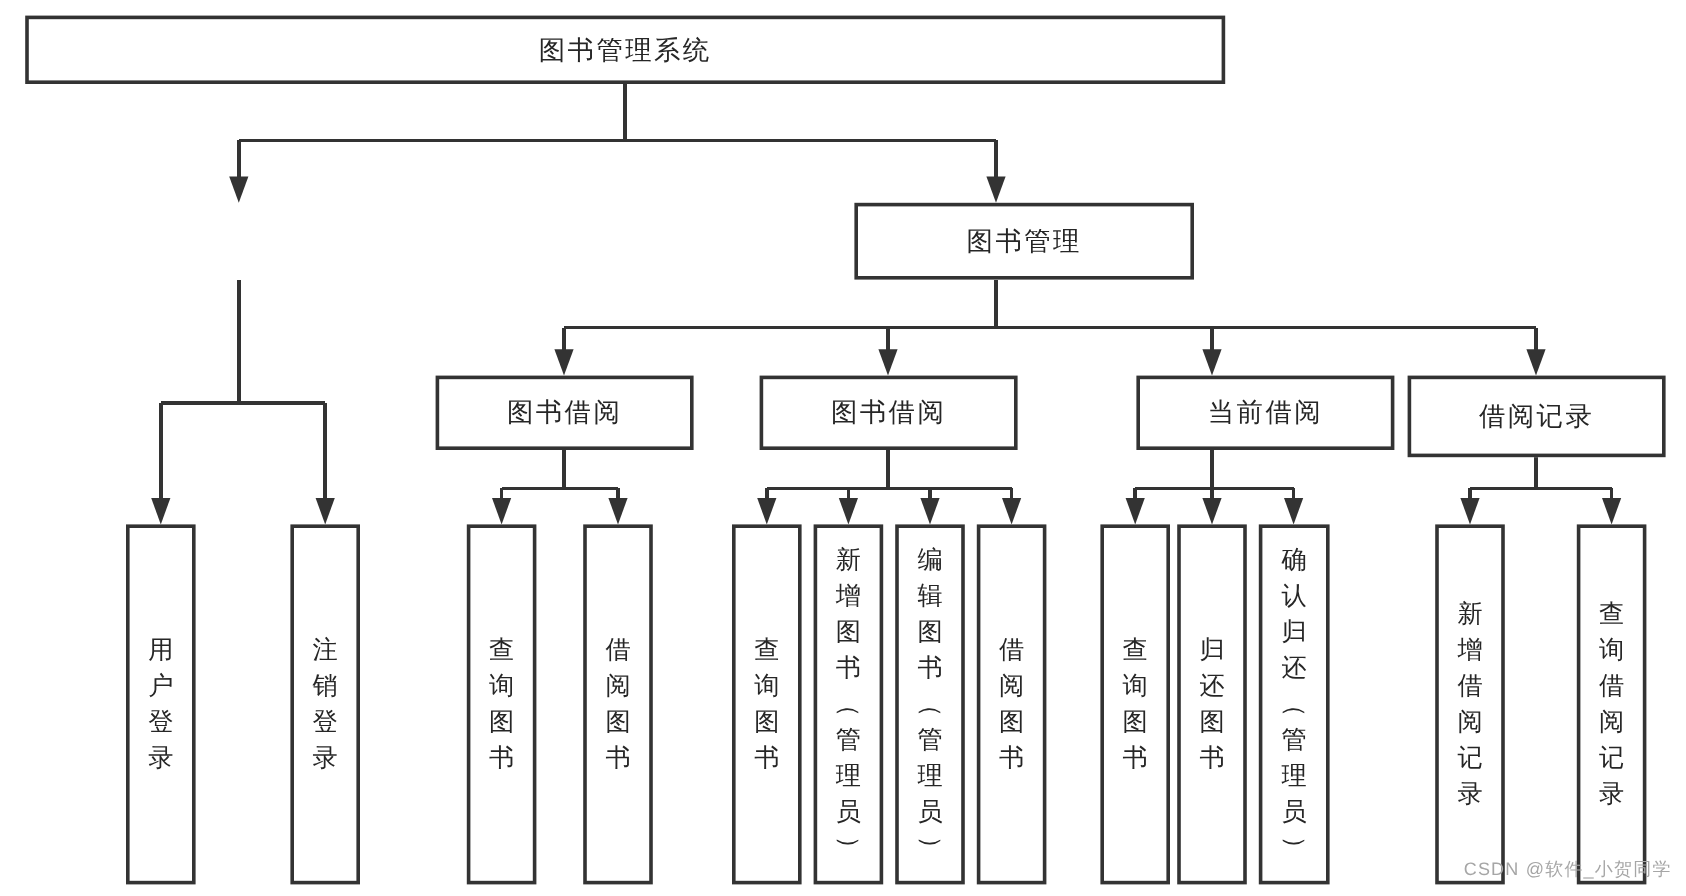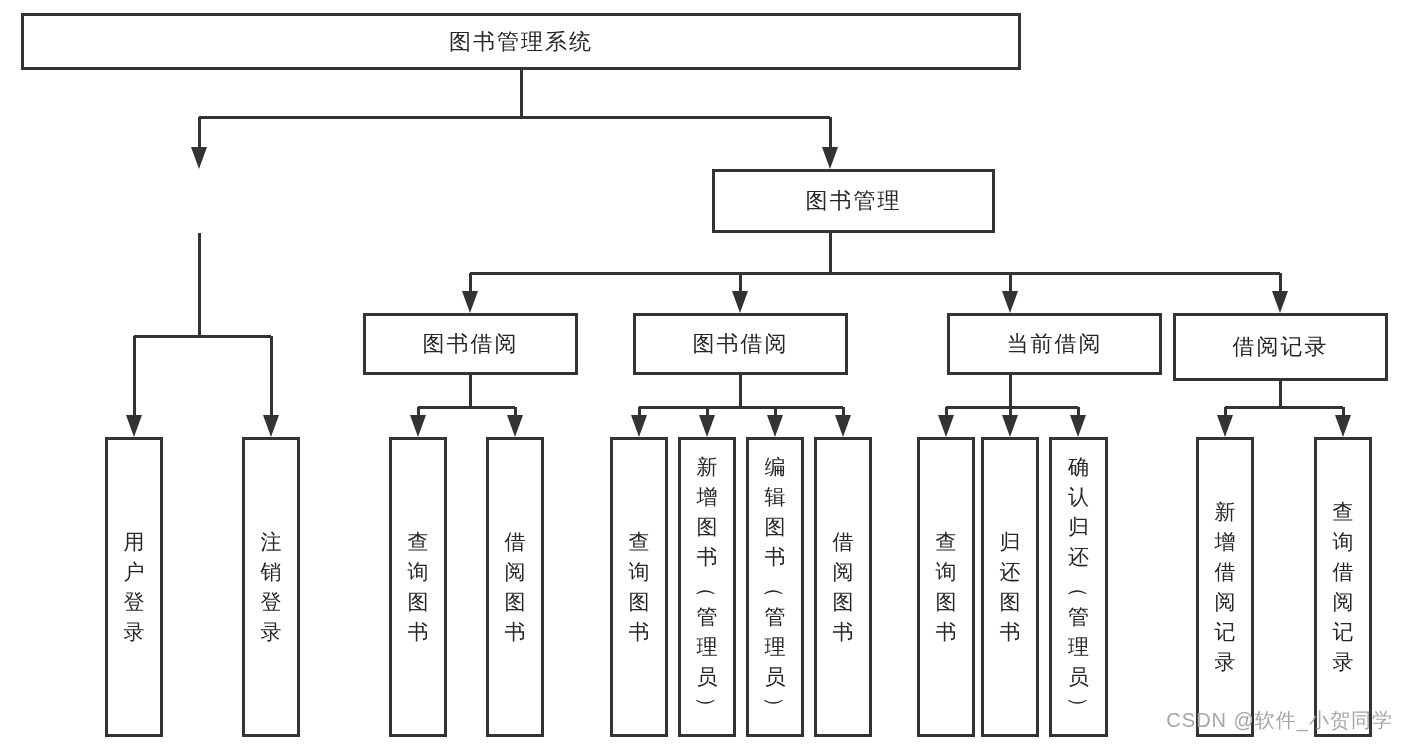--- a/index.html
+++ b/index.html
@@ -32,21 +32,21 @@
     display:block;
     height:30px;line-height:30px;
     width:100%;
     text-align:center;
     font-size:21px;
   }
   .vchar.rot{transform:rotate(90deg);}
   .watermark{
     position:absolute;
     right:12px;bottom:13px;
-    font-size:20px;
+    font-size:15px;
     color:var(--wm,#a6a6a6);
     letter-spacing:1px;
     z-index:3;
     white-space:nowrap;
     margin-top:19px;
   }
 </style>
 </head>
 <body>
 

